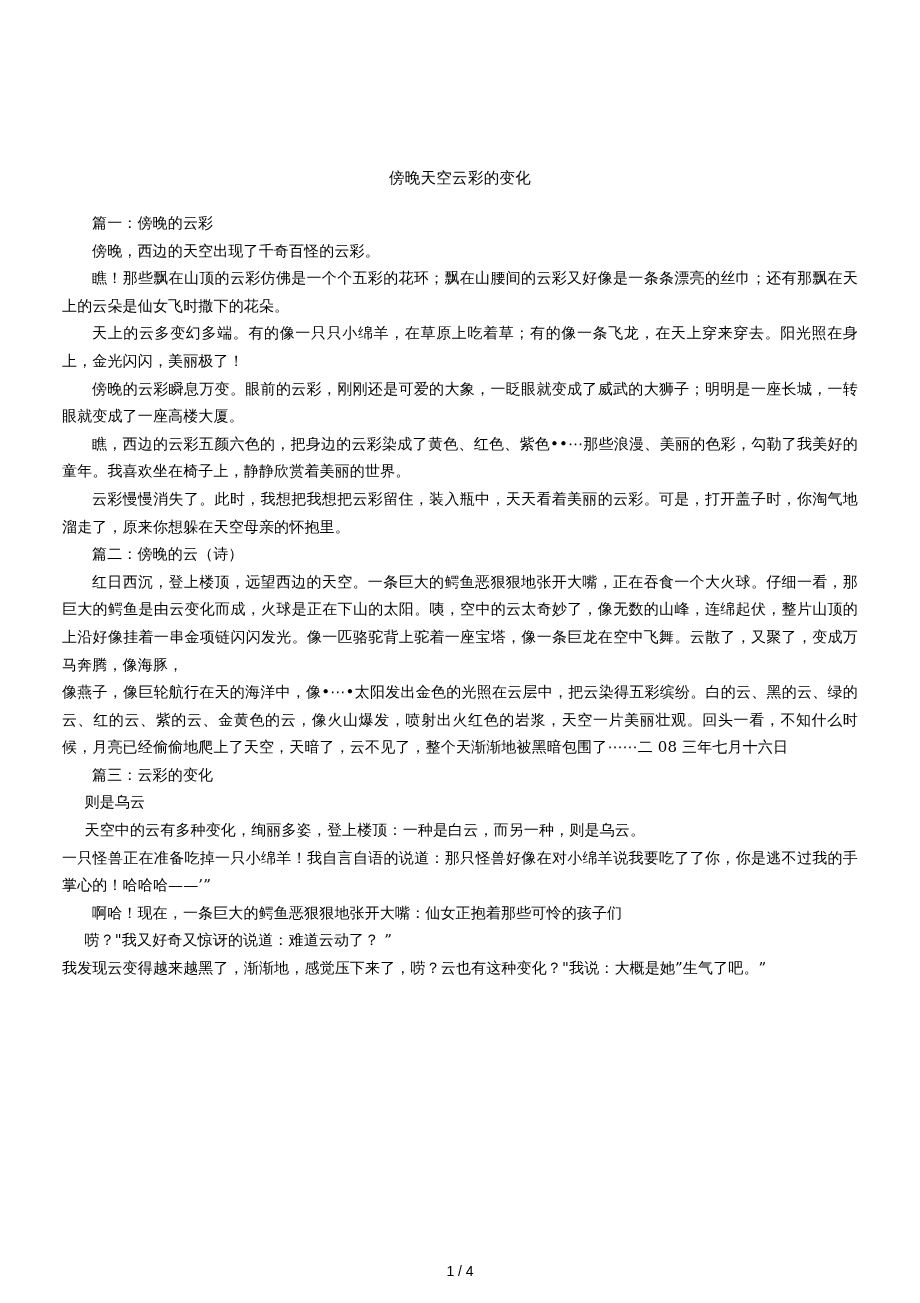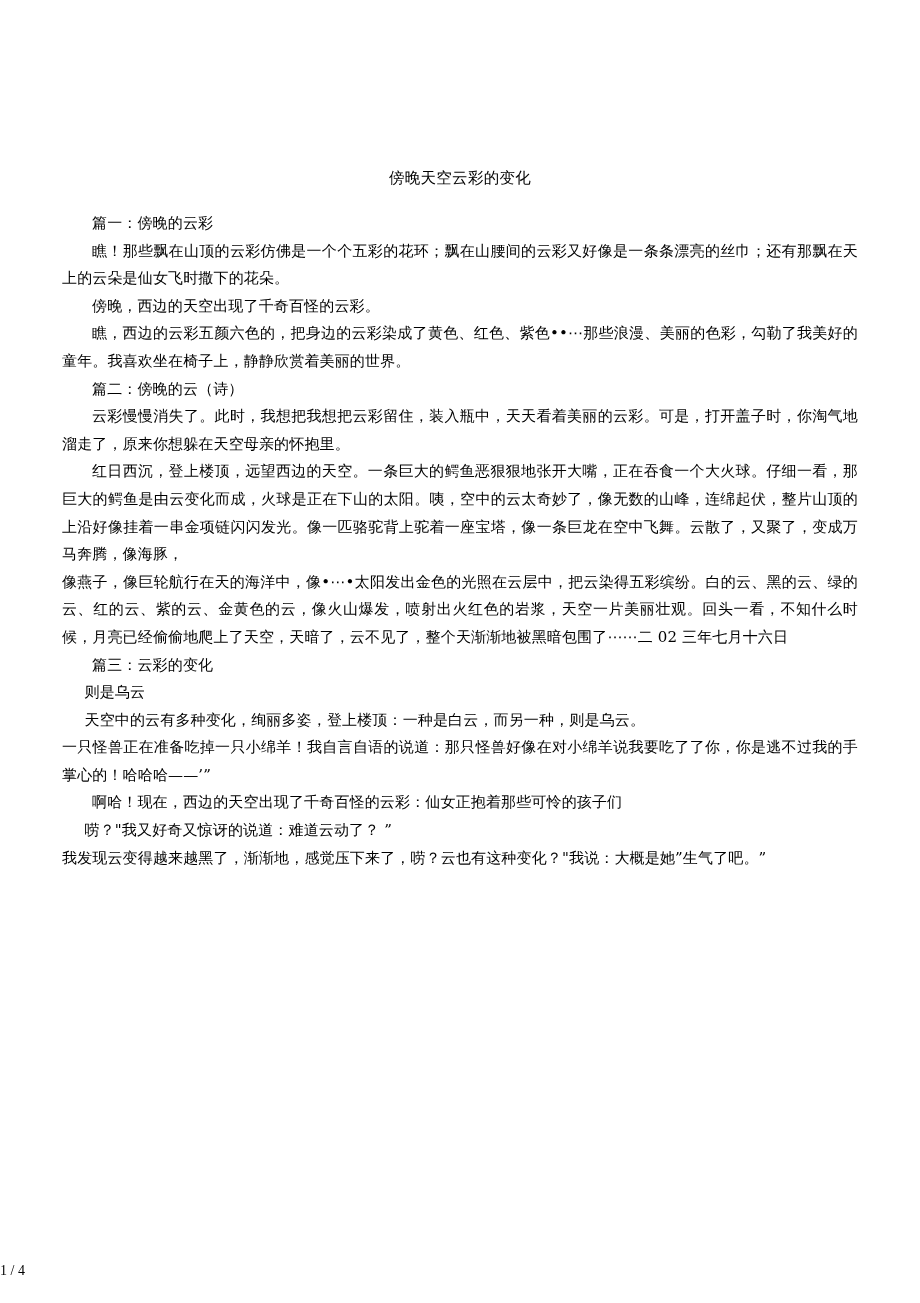--- a/index.html
+++ b/index.html
@@ -50,48 +50,50 @@
     text-indent: 1.5em;
   }
   .indent-0 {
     text-indent: 0;
   }
   .footer {
     position: absolute;
     left: 0;
     right: 0;
     bottom: 38px;
-    text-align: left;
+    text-align: center;
     font-size: 14px;
     line-height: 20px;
-    font-family: Liberation Serif, serif;
+    font-family: Liberation Sans, sans-serif;
   }
 </style>
 </head>
 <body>
 
 <div class="page">
 
   <div class="content">
 
     <div class="doc-title">傍晚天空云彩的变化</div>
 
     <p class="para indent-2">篇一：傍晚的云彩</p>
+    <p class="para indent-2">傍晚，西边的天空出现了千奇百怪的云彩。</p>
     <p class="para indent-2">瞧！那些飘在山顶的云彩仿佛是一个个五彩的花环；飘在山腰间的云彩又好像是一条条漂亮的丝巾；还有那飘在天上的云朵是仙女飞时撒下的花朵。</p>
-    <p class="para indent-2">傍晚，西边的天空出现了千奇百怪的云彩。</p>
+    <p class="para indent-2">天上的云多变幻多端。有的像一只只小绵羊，在草原上吃着草；有的像一条飞龙，在天上穿来穿去。阳光照在身上，金光闪闪，美丽极了！</p>
+    <p class="para indent-2">傍晚的云彩瞬息万变。眼前的云彩，刚刚还是可爱的大象，一眨眼就变成了威武的大狮子；明明是一座长城，一转眼就变成了一座高楼大厦。</p>
     <p class="para indent-2">瞧，西边的云彩五颜六色的，把身边的云彩染成了黄色、红色、紫色••⋯那些浪漫、美丽的色彩，勾勒了我美好的童年。我喜欢坐在椅子上，静静欣赏着美丽的世界。</p>
+    <p class="para indent-2">云彩慢慢消失了。此时，我想把我想把云彩留住，装入瓶中，天天看着美丽的云彩。可是，打开盖子时，你淘气地溜走了，原来你想躲在天空母亲的怀抱里。</p>
     <p class="para indent-2">篇二：傍晚的云（诗）</p>
-    <p class="para indent-2">云彩慢慢消失了。此时，我想把我想把云彩留住，装入瓶中，天天看着美丽的云彩。可是，打开盖子时，你淘气地溜走了，原来你想躲在天空母亲的怀抱里。</p>
     <p class="para indent-2">红日西沉，登上楼顶，远望西边的天空。一条巨大的鳄鱼恶狠狠地张开大嘴，正在吞食一个大火球。仔细一看，那巨大的鳄鱼是由云变化而成，火球是正在下山的太阳。咦，空中的云太奇妙了，像无数的山峰，连绵起伏，整片山顶的上沿好像挂着一串金项链闪闪发光。像一匹骆驼背上驼着一座宝塔，像一条巨龙在空中飞舞。云散了，又聚了，变成万马奔腾，像海豚，</p>
-    <p class="para indent-0">像燕子，像巨轮航行在天的海洋中，像•⋯•太阳发出金色的光照在云层中，把云染得五彩缤纷。白的云、黑的云、绿的云、红的云、紫的云、金黄色的云，像火山爆发，喷射出火红色的岩浆，天空一片美丽壮观。回头一看，不知什么时候，月亮已经偷偷地爬上了天空，天暗了，云不见了，整个天渐渐地被黑暗包围了⋯⋯二 02 三年七月十六日</p>
+    <p class="para indent-0">像燕子，像巨轮航行在天的海洋中，像•⋯•太阳发出金色的光照在云层中，把云染得五彩缤纷。白的云、黑的云、绿的云、红的云、紫的云、金黄色的云，像火山爆发，喷射出火红色的岩浆，天空一片美丽壮观。回头一看，不知什么时候，月亮已经偷偷地爬上了天空，天暗了，云不见了，整个天渐渐地被黑暗包围了⋯⋯二 08 三年七月十六日</p>
     <p class="para indent-2">篇三：云彩的变化</p>
     <p class="para indent-15">则是乌云</p>
     <p class="para indent-15">天空中的云有多种变化，绚丽多姿，登上楼顶：一种是白云，而另一种，则是乌云。</p>
     <p class="para indent-0">一只怪兽正在准备吃掉一只小绵羊！我自言自语的说道：那只怪兽好像在对小绵羊说我要吃了了你，你是逃不过我的手掌心的！哈哈哈——’”</p>
-    <p class="para indent-2">啊哈！现在，西边的天空出现了千奇百怪的云彩：仙女正抱着那些可怜的孩子们</p>
+    <p class="para indent-2">啊哈！现在，一条巨大的鳄鱼恶狠狠地张开大嘴：仙女正抱着那些可怜的孩子们</p>
     <p class="para indent-15">唠？"我又好奇又惊讶的说道：难道云动了？ ”</p>
     <p class="para indent-0">我发现云变得越来越黑了，渐渐地，感觉压下来了，唠？云也有这种变化？"我说：大概是她”生气了吧。”</p>
 
   </div>
 
   <div class="footer">1 / 4</div>
 
 </div>
 
 </body></html>

